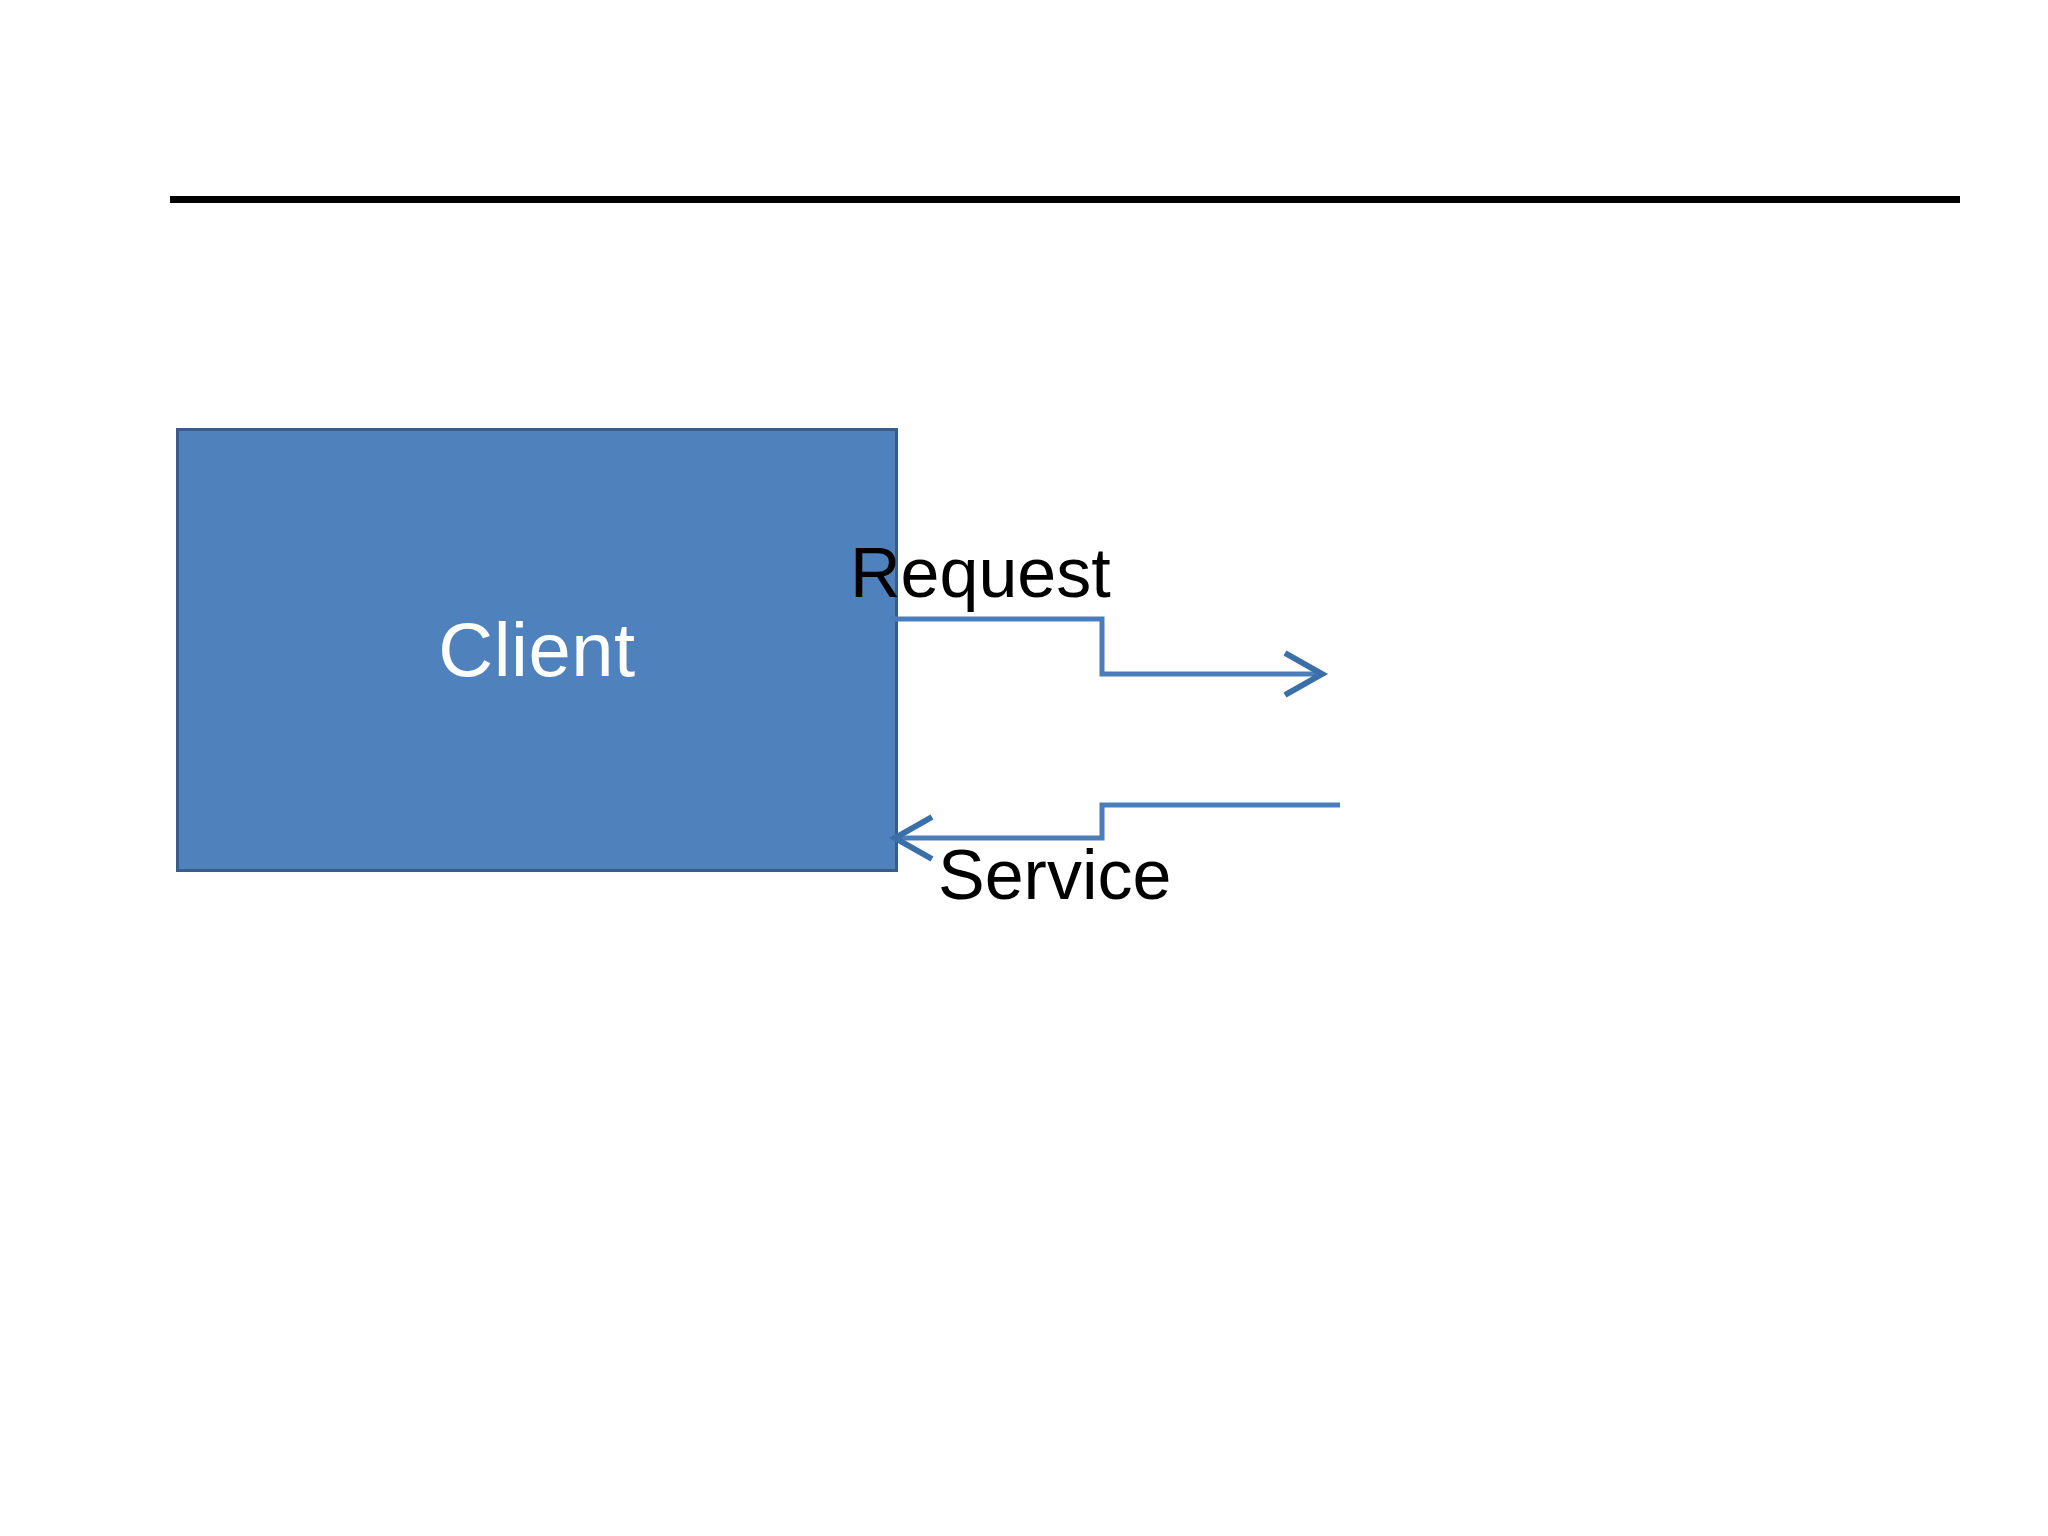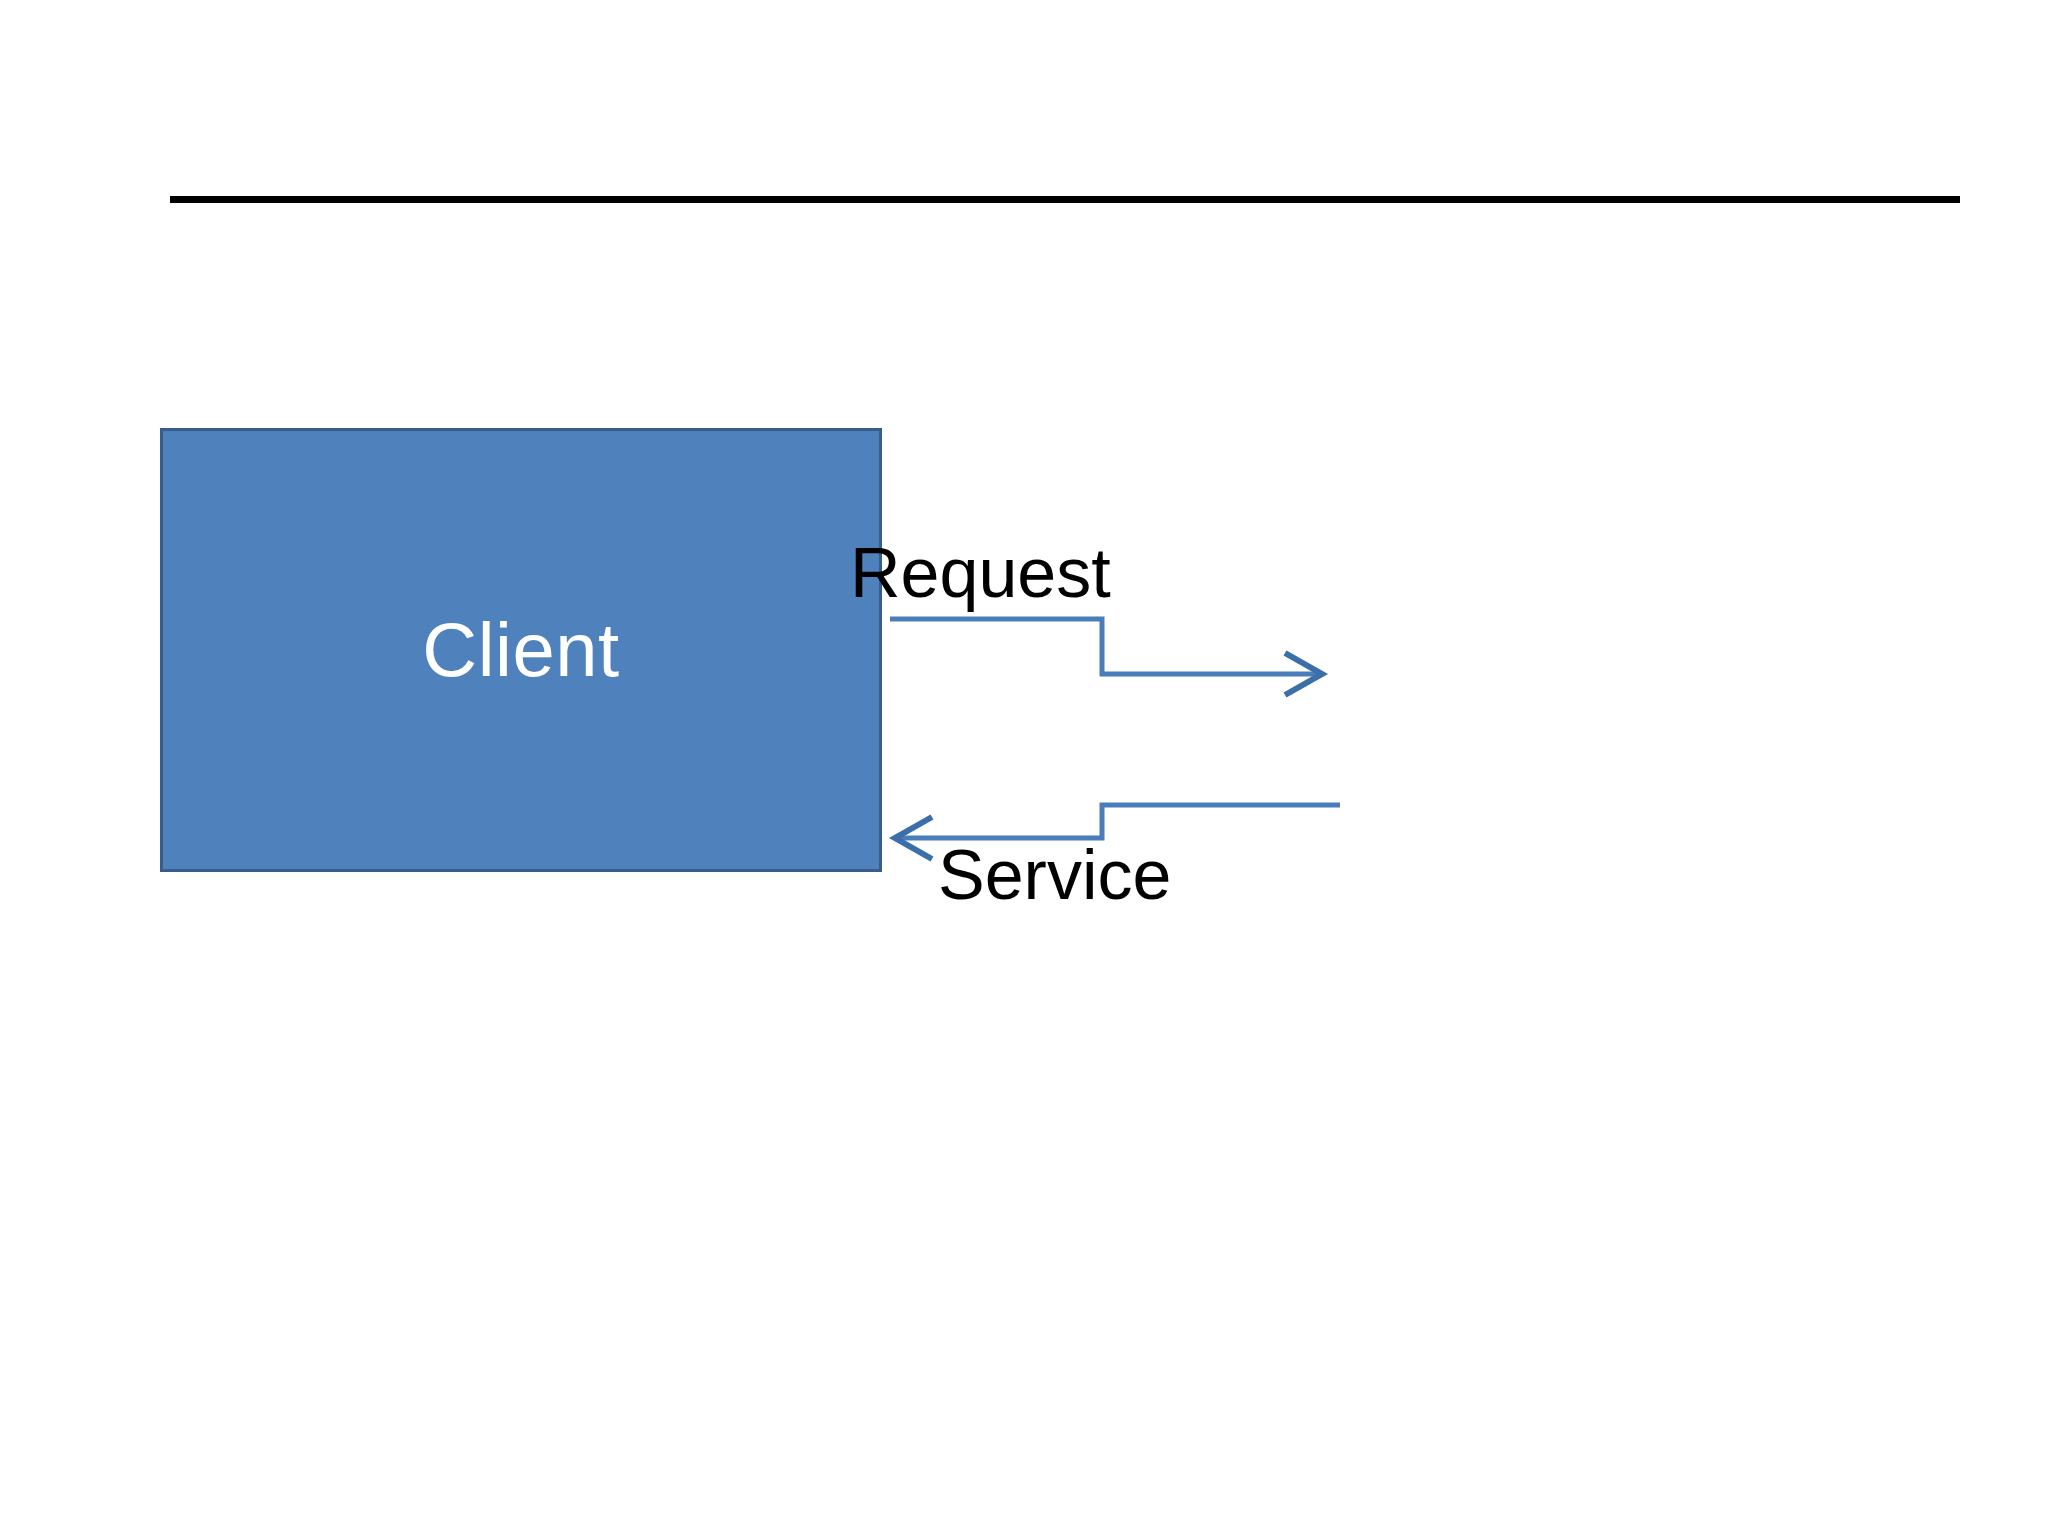--- a/index.html
+++ b/index.html
@@ -52,21 +52,21 @@
   .node-label {
     color: #FFFFFF;
     font-family: "Liberation Sans", sans-serif;
     font-size: 76px;
     font-weight: 400;
     line-height: 1;
     letter-spacing: 0.5px;
   }
 
   #client-box {
-    left: 160px;
+    left: 176px;
     top: 428px;
     width: 722px;
     height: 444px;
   }
   #server-box {
     left: 1340px;
     top: 562px;
     width: 605px;
     height: 310px;
   }

